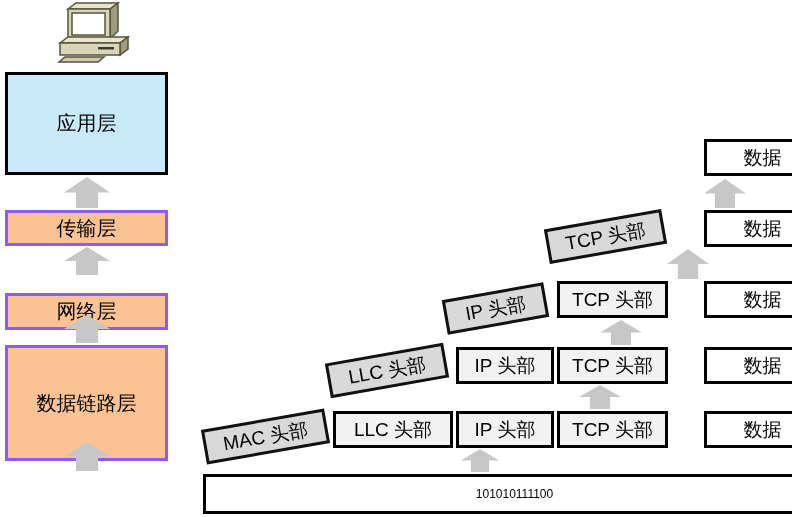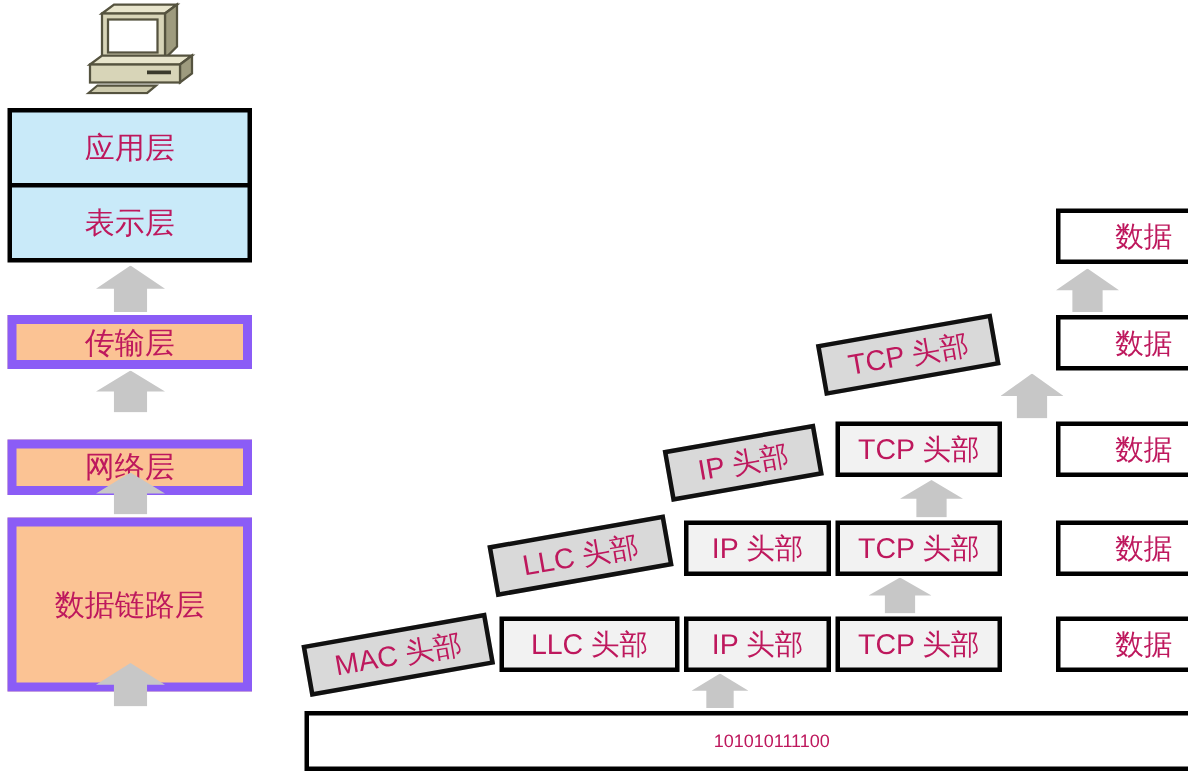--- a/index.html
+++ b/index.html
@@ -1,32 +1,32 @@
 <!DOCTYPE html>
 <html><head>
 <meta charset="utf-8">
 <style>
   html,body{margin:0;padding:0;background:#fff;}
   .stage{
     position:relative;width:792px;height:517px;background:#fff;overflow:hidden;
-    font-family:"Liberation Sans","DejaVu Sans",sans-serif;color:#be185d;
+    font-family:"Liberation Sans","DejaVu Sans",sans-serif;color:#000000;
   }
   
   .blue-group{
     position:absolute;left:5px;top:72px;width:163px;height:103px;
     background:#000;padding:3px;box-sizing:border-box;
     display:flex;flex-direction:column;gap:3px;
   }
   .blue-cell{
     flex:1;background:#C9EAF9;display:flex;align-items:center;justify-content:center;
     font-size:20px;
   }
   .layer-box{
     position:absolute;left:5px;width:163px;box-sizing:border-box;
-    border:6px solid #8b5cf6;background:#FBC394;
+    border:3px solid #8b5cf6;background:#FBC394;
     display:flex;align-items:center;justify-content:center;font-size:20px;
   }
   #layer-transport{top:210px;height:36px;}
   #layer-network{top:277px;height:37px;margin-top:16px;}
   #layer-datalink{top:345px;height:116px;}
   #layer-physical{top:473px;height:41px;}
   
   .arrow{
     position:absolute;background:#C7C7C7;
     clip-path:polygon(50% 0,100% 50%,74% 50%,74% 100%,26% 100%,26% 50%,0 50%);
@@ -88,21 +88,20 @@
 
     <rect x="8" y="42" width="60" height="12" fill="#D8D5B8" stroke="#55533F" stroke-width="1.5"></rect>
 
     <rect x="46" y="46" width="16" height="2.5" fill="#3B3A2C"></rect>
 
     <polygon points="13,56 52,56 46,61 7,61" fill="#CDCAAD" stroke="#55533F" stroke-width="1.5"></polygon>
   </svg>
 
   <div class="blue-group">
     <div class="blue-cell">应用层</div>
-    <div class="blue-cell">表示层</div>
   </div>
 
   <div class="layer-box" id="layer-transport">传输层</div>
   <div class="layer-box" id="layer-network">网络层</div>
   <div class="layer-box" id="layer-datalink">数据链路层</div>
 
   <div class="arrow arrow-left" id="la1"></div>
   <div class="arrow arrow-left" id="la2"></div>
   <div class="arrow arrow-left" id="la3"></div>
   <div class="arrow arrow-left" id="la4"></div>

